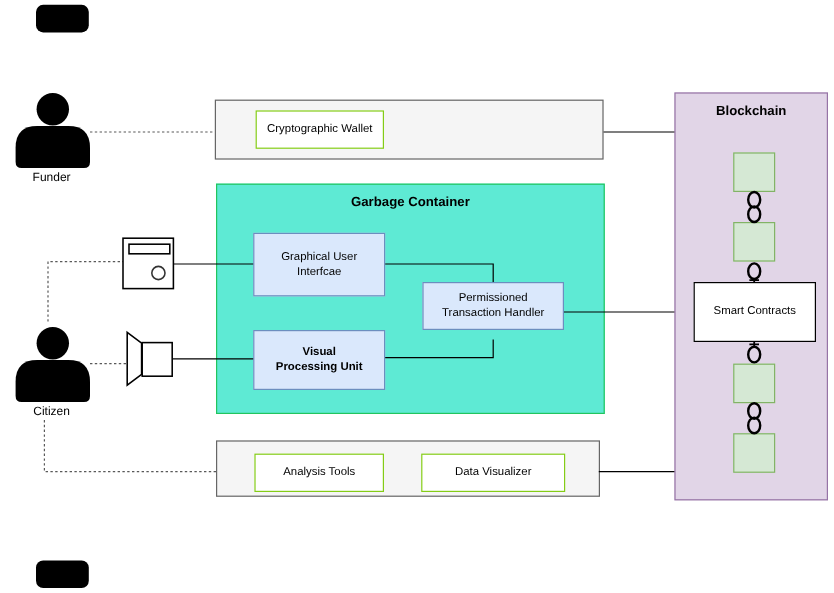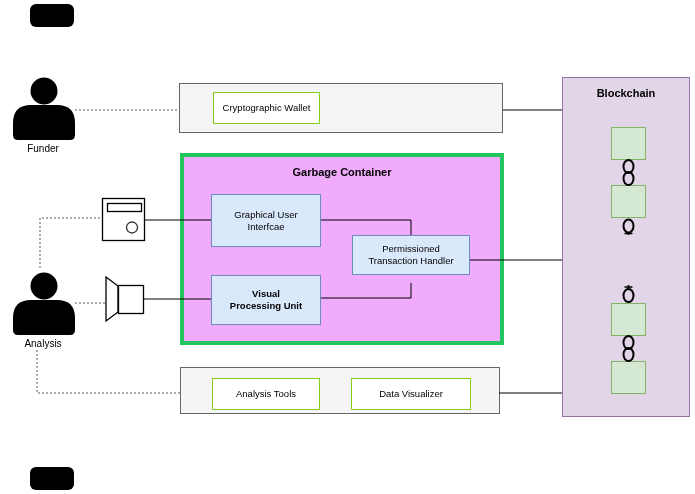--- a/index.html
+++ b/index.html
@@ -6,21 +6,21 @@
   #canvas{
     position:relative;width:695px;height:494px;background:#ffffff;
     font-family:"Liberation Sans","DejaVu Sans",sans-serif;color:#000;overflow:hidden;
   }
   .abs{position:absolute;box-sizing:border-box;}
   .center{display:flex;align-items:center;justify-content:center;text-align:center;}
   .node-label{white-space:pre-line;line-height:1.25;font-size:9.5px;}
   .pill{background:#000;border-radius:6px;}
   
   .gray-panel{background:#f5f5f5;border:1px solid #666666;}
-  .orange-panel{background:#f0abfc;border:4px solid #22c55e;}
+  .orange-panel{background:#5eead4;border:1px solid #22c55e;}
   .purple-panel{background:#e1d5e7;border:1px solid #9673a6;}
   .panel-title{position:absolute;left:0;right:0;top:9px;text-align:center;font-weight:bold;font-size:11px;}
   
   .white-node{background:#ffffff;border:1px solid #84cc16;}
   .blue-node{background:#dae8fc;border:1px solid #6c8ebf;justify-content:center;}
   .green-block{background:#d5e8d4;border:1px solid #82b366;}
   .actor-label{font-size:10px;}
   svg.overlay{position:absolute;left:0;top:0;pointer-events:none;}
 </style>
 </head>
@@ -58,25 +58,28 @@
   </div>
   <div class="abs purple-panel" style="left:562px;top:77px;width:128px;height:340px;">
     <div class="panel-title">Blockchain</div>
   </div>
 
   <div class="abs white-node center node-label" style="left:351px;top:378px;width:120px;height:32px;">
     <span>Data Visualizer</span>
   </div>
   <div class="abs green-block" style="left:611px;top:127px;width:35px;height:33px;"></div>
   <div class="abs green-block" style="left:611px;top:185px;width:35px;height:33px;"></div>
+  <div class="abs white-node center node-label" style="left:578px;top:235px;width:102px;height:50px;border-color:#000;">
+    <span>Smart Contracts</span>
+  </div>
   <div class="abs green-block" style="left:611px;top:303px;width:35px;height:33px;"></div>
   <div class="abs green-block" style="left:611px;top:361px;width:35px;height:33px;"></div>
 
   <div class="abs center actor-label" style="left:13px;top:142px;width:60px;height:12px;">Funder</div>
-  <div class="abs center actor-label" style="left:13px;top:337px;width:60px;height:12px;">Analysis</div>
+  <div class="abs center actor-label" style="left:13px;top:337px;width:60px;height:12px;">Citizen</div>
 
   <svg class="overlay" width="695" height="494" viewBox="0 0 695 494">
 
     <g stroke="#000000" stroke-width="1" fill="none">
       <path d="M145 220 H211"></path>
       <path d="M144 299 H211"></path>
       <path d="M321 220 H411 V235"></path>
       <path d="M321 298 H411 V283"></path>
       <path d="M470 260 H562"></path>
       <path d="M503 110 H562"></path>

